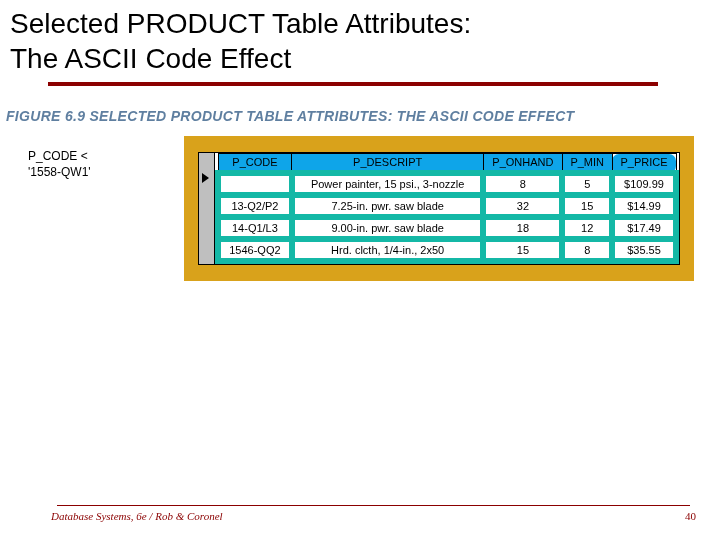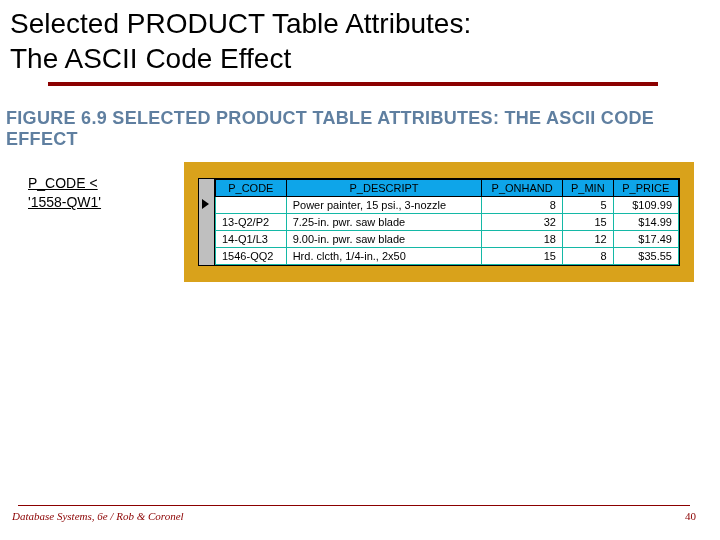--- a/index.html
+++ b/index.html
@@ -26,44 +26,44 @@
   }
   .title-underline {
     margin: 6px 0 0 48px;
     height: 4px;
     width: 610px;
     background: #8b0000;
   }
   .figure-caption {
     margin: 22px 8px 0 6px;
     font-family: Verdana, Geneva, sans-serif;
-    font-size: 18px;
+    font-size: 14px;
     color: #5f7fa0;
     font-weight: bold;
     letter-spacing: 0.3px;
+    font-style: italic;
   }
   .caption-number {
     color: #5f7fa0;
   }
   .caption-text {
     color: #5f7fa0;
     font-variant: small-caps;
   }
   .content-row {
     display: flex;
     align-items: flex-start;
     margin-top: 8px;
   }
   .query-box {
     margin: 16px 0 0 28px;
-    font-size: 14px;
+    font-size: 12px;
     font-family: Verdana, Geneva, sans-serif;
     line-height: 1.35;
     width: 150px;
-    text-decoration: underline;
   }
   .panel-wrap {
     margin: 4px 0 0 6px;
     background: #d9a21b;
     padding: 16px 14px;
     width: 510px;
     position: relative;
   }
   .panel-inner {
     background: #bfbfbf;
@@ -94,40 +94,42 @@
   table.data th {
     background: #0ea5e9;
     border: 1px solid #000;
     padding: 2px 6px;
     font-weight: normal;
     text-align: center;
     color: #000;
     font-size: 11px;
   }
   table.data td {
-    border: 1px solid #14b8a6;
+    border: 6px solid #14b8a6;
     padding: 2px 6px;
     background: #fff;
     white-space: nowrap;
+    text-align: center;
   }
   .col-code { width: 65px; }
   .col-desc { width: 180px; }
   .col-onhand { width: 65px; text-align: right; }
   .col-min { width: 45px; text-align: right; }
-  .col-price { width: 55px; text-align: right; }
+  .col-price { width: 55px; text-align: right; border-radius: 7px; }
   td.num { text-align: right; }
   td.sel {
     background: #001070;
     color: #fff;
   }
   .footer {
     position: absolute;
     bottom: 18px;
     left: 0;
     width: 100%;
+    padding-left: 39px;
   }
   .footer-rule {
     margin: 0 30px 0 18px;
     height: 1px;
     background: #8b0000;
   }
   .footer-row {
     display: flex;
     justify-content: space-between;
     align-items: flex-end;

